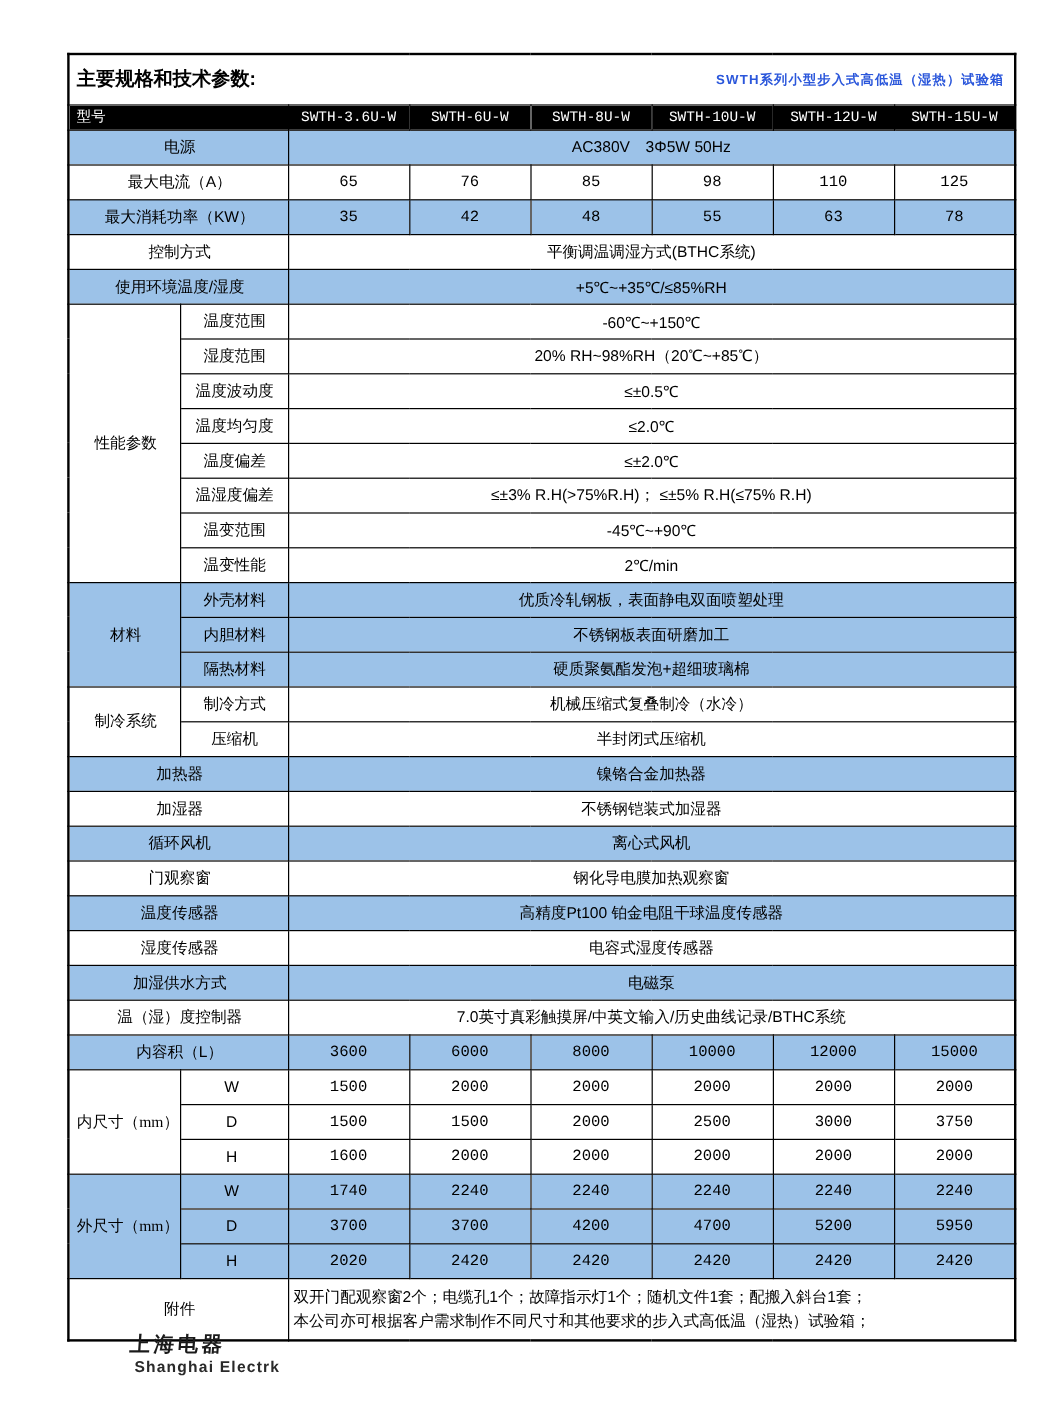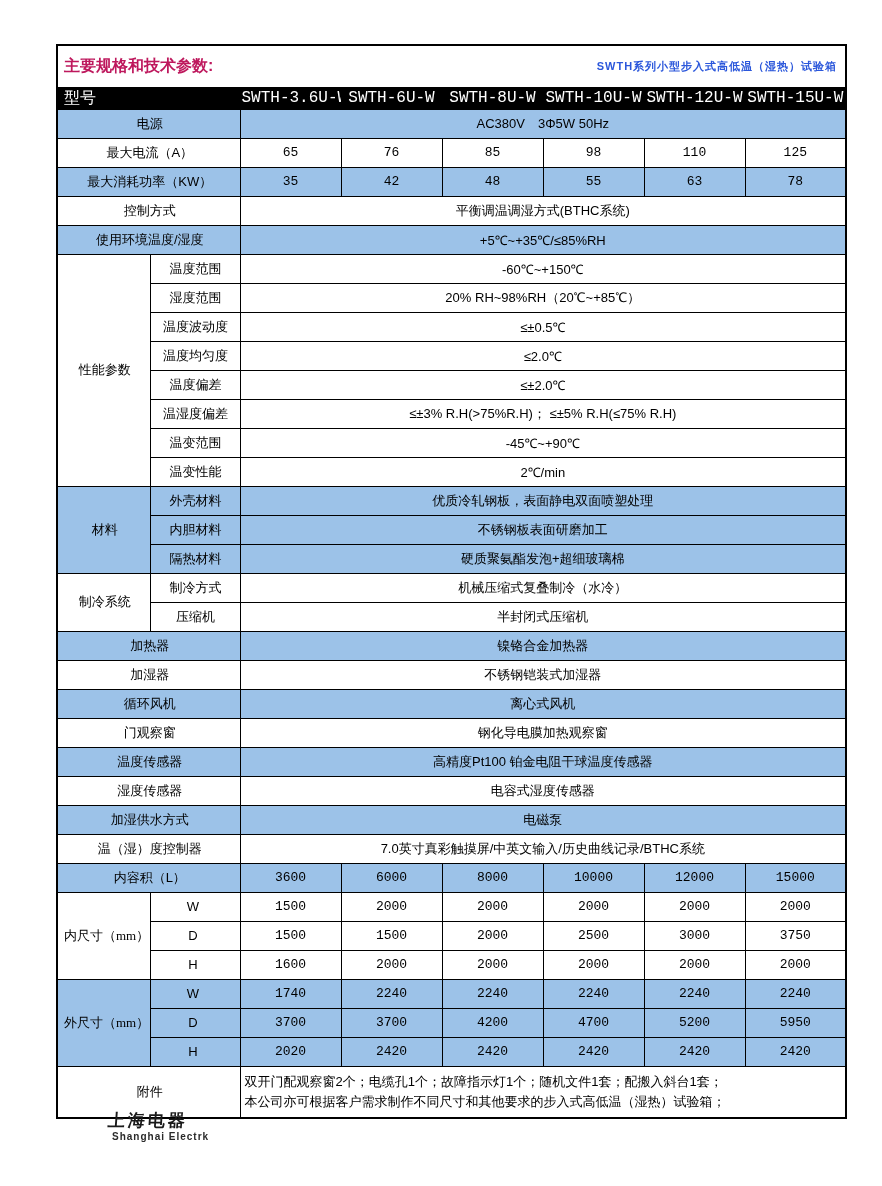--- a/index.html
+++ b/index.html
@@ -30,26 +30,26 @@
     height:29px;
     box-sizing:border-box;
     overflow:hidden;
     white-space:nowrap;
   }
   tr.bg-blue > td{background:var(--row-blue);}
   tr.bg-white > td{background:#fff;}
   
   tr.title-row td{height:42px;border-bottom:1px solid var(--line);}
   .titlebar{display:flex;justify-content:space-between;align-items:center;}
-  .title-left{font-size:16px;font-weight:bold;color:#be185d;padding-left:2px;}
+  .title-left{font-size:16px;font-weight:bold;color:#000000;padding-left:2px;}
   .title-right{font-size:11px;font-weight:bold;color:var(--accent-blue);padding-right:4px;letter-spacing:1px;}
   
   tr.model-row td{
     background:#000;color:#fff;height:21px;
-    font-size:16px;border-color:#000;
+    font-size:12px;border-color:#000;
     font-family:"Liberation Mono", monospace;
     text-align:center;padding:0 1px;
   }
   tr.model-row td.lbl{
     text-align:left;padding-left:6px;
     font-family:"Liberation Sans", sans-serif;
   }
   .lbl{text-align:center;padding-left:6px;}
   .grp{vertical-align:middle;font-family:Liberation Serif, serif;}
   .sub{padding-left:5px;}
@@ -70,21 +70,21 @@
     vertical-align:middle;
   }
   
   .logo{position:absolute;left:108px;top:1112px;line-height:1;}
   .logo-cn{
     font-size:17px;font-weight:bold;color:#1a1a1a;
     letter-spacing:3px;display:block;
     transform:skewX(-4deg);
   }
   .logo-en{
-    display:block;font-size:10px;color:#2a2a2a;
+    display:block;font-size:13px;color:#2a2a2a;
     letter-spacing:1px;margin:3px 0 0 4px;font-weight:bold;
   }
 </style>
 </head>
 <body>
 
 <div class="page">
 
   <table class="spec">
     <colgroup>

